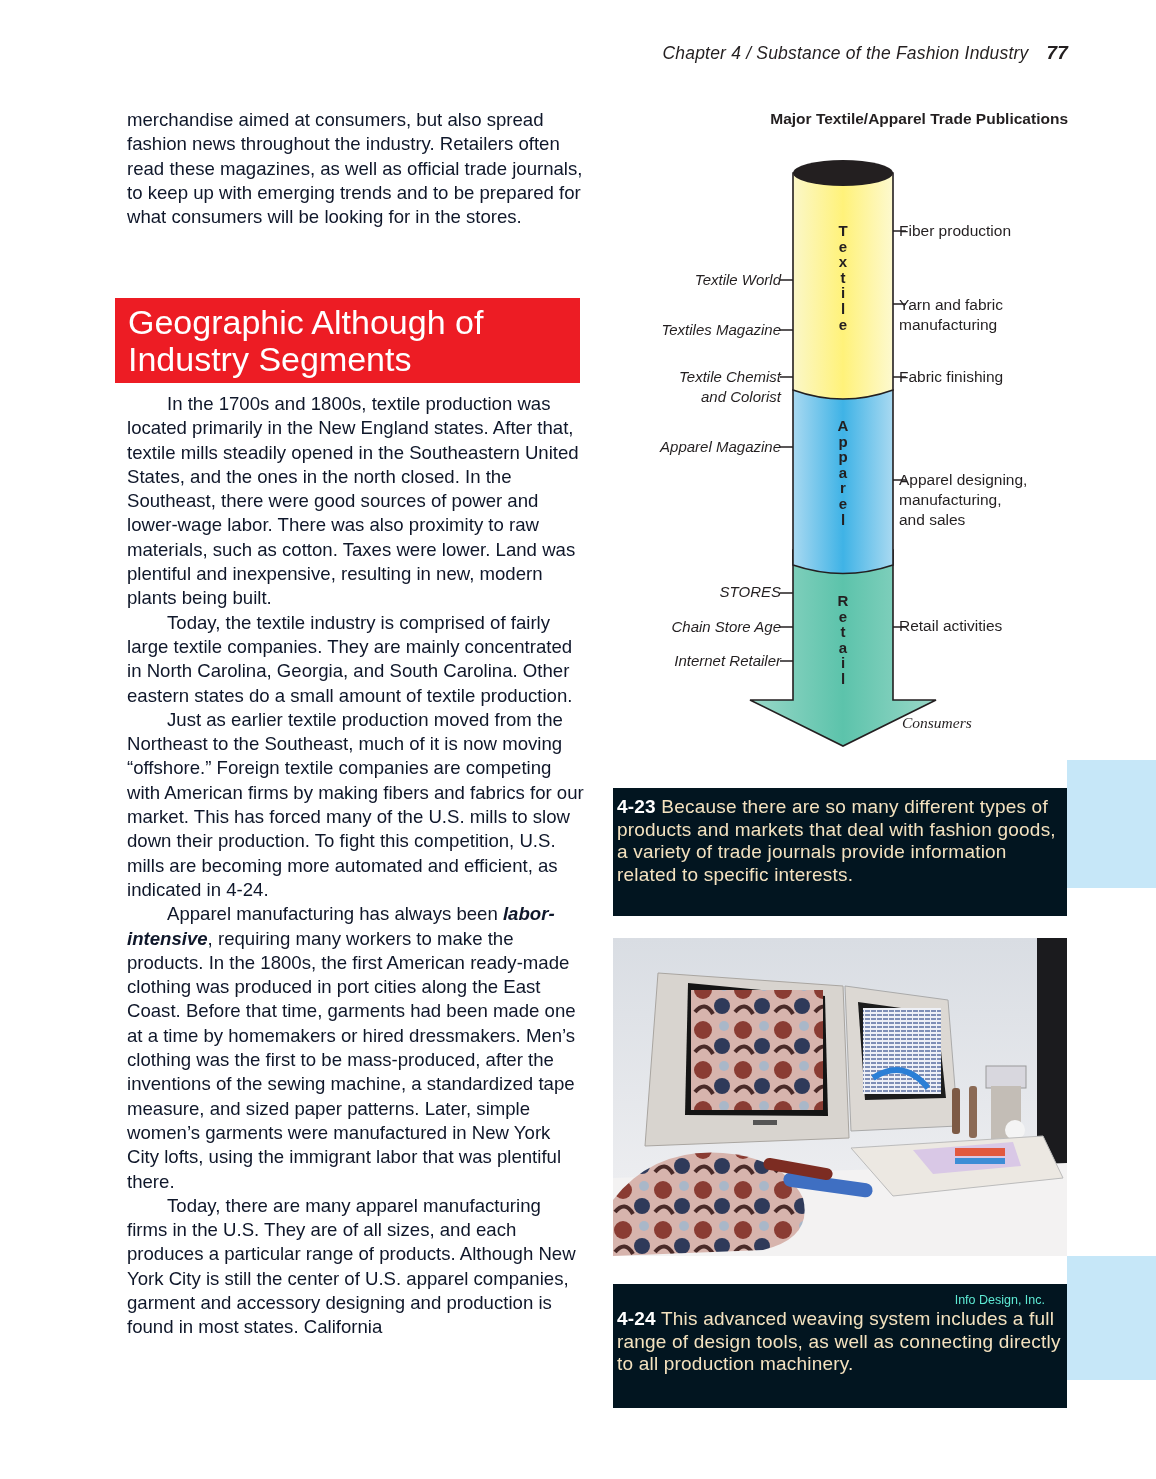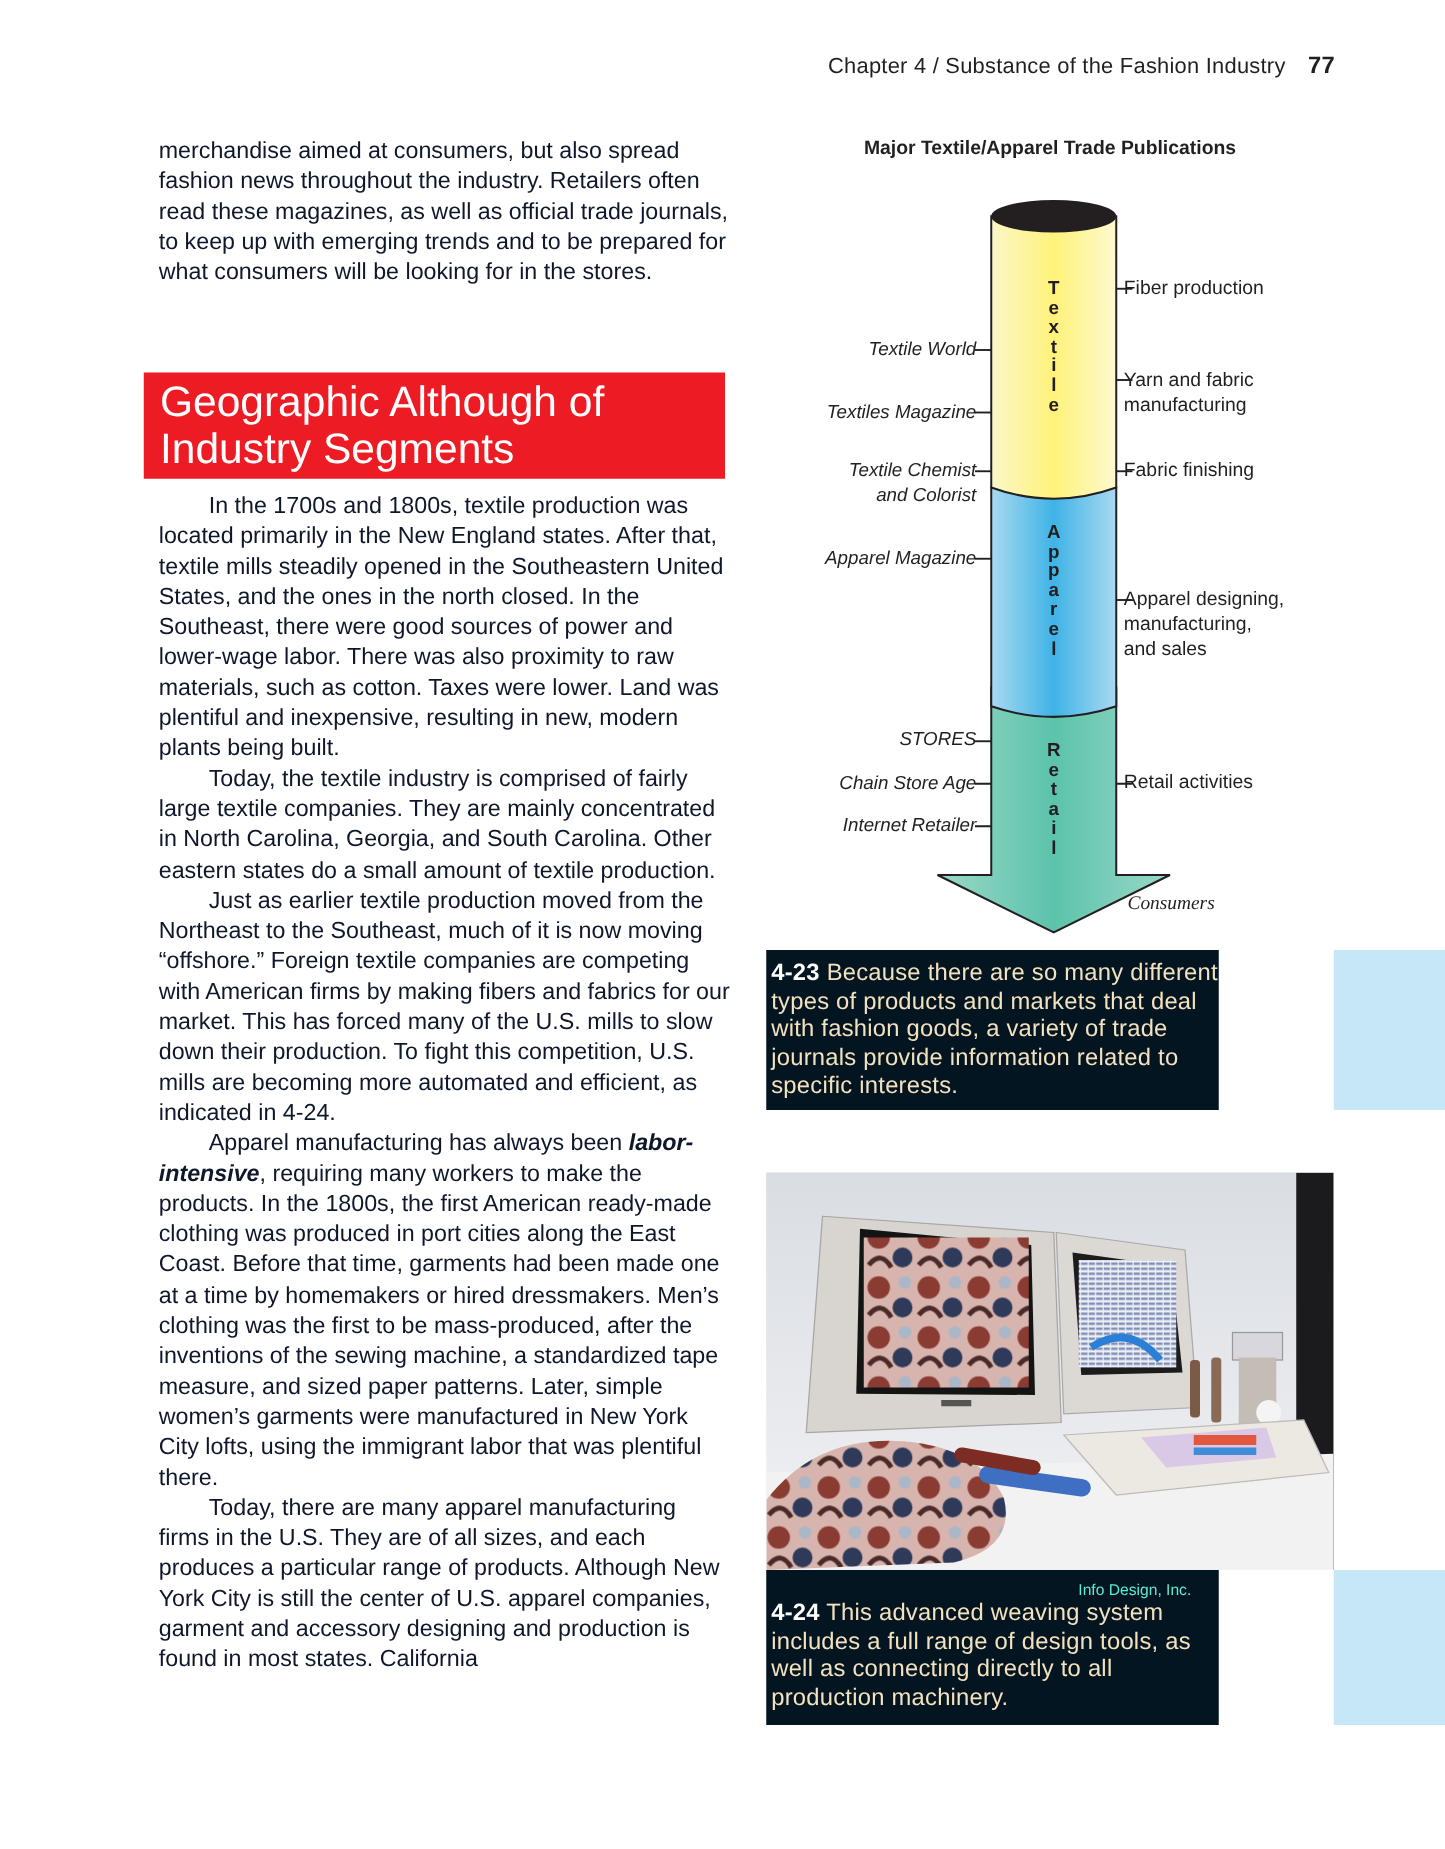--- a/index.html
+++ b/index.html
@@ -1,41 +1,41 @@
 <!DOCTYPE html>
 <html><head>
 <meta charset="utf-8">
 <style>
   html, body { margin: 0; padding: 0; background: #ffffff; }
   body { width: 1156px; height: 1479px; position: relative; overflow: hidden;
          font-family: "Liberation Sans", sans-serif; color: #231f20; }
 
-  .running-head { position: absolute; top: 42px; right: 88px; font-size: 17.5px; color: #231f20; letter-spacing: 0.2px; }
+  .running-head { position: absolute; top: 42px; right: 88px; font-size: 17.5px; color: #231f20; letter-spacing: 0.2px; font-style: italic; }
   .running-head .page-num { font-weight: bold; font-size: 19px; margin-left: 18px; }
 
   .body-col { position: absolute; left: 127px; width: 458px; font-size: 18.6px; line-height: 24.3px; color: #0f172a; }
   .body-col p { margin: 0; }
   .body-col p.indent { text-indent: 40px; }
   .body-col .term { font-weight: bold; font-style: italic; }
   .lead { top: 108px; }
   .section-head { position: absolute; left: 115px; top: 298px; width: 465px; height: 85px; background: #ed1c24;
                   color: #ffffff; font-size: 34px; line-height: 37px; padding: 6px 0 0 13px; box-sizing: border-box; }
   .main-text { top: 392px; }
 
-  .fig-title { position: absolute; left: 612px; width: 456px; top: 110px; text-align: center; font-weight: bold; font-size: 15.5px; color: #231f20; }
+  .fig-title { position: absolute; left: 612px; width: 456px; top: 110px; text-align: right; font-weight: bold; font-size: 15.5px; color: #231f20; }
 
   .diagram { position: absolute; left: 612px; top: 150px; width: 544px; height: 600px; }
   .diagram svg { position: absolute; left: 0; top: 0; }
   .lbl-left { position: absolute; right: 375px; font-style: italic; font-size: 15px; line-height: 20px; text-align: right; color: #231f20; white-space: nowrap; }
   .lbl-right { position: absolute; left: 287px; font-size: 15.5px; line-height: 20px; color: #231f20; white-space: nowrap; }
   .consumers { position: absolute; left: 290px; top: 564px; font-style: italic; font-size: 15.5px; color: #231f20; font-family: Liberation Serif, serif; }
   .vword { position: absolute; width: 20px; text-align: center; left: 221px; font-weight: bold; font-size: 15px; line-height: 15.6px; color: #231f20; }
 
-  .caption { position: absolute; left: 613px; width: 362px; background: #021520; color: #f4e2bf;
-             font-size: 19px; line-height: 22.6px; padding: 8px 0 8px 4px; box-sizing: border-box; letter-spacing: 0.2px; }
+  .caption { position: absolute; left: 613px; width: 454px; background: #021520; color: #f4e2bf;
+             font-size: 19px; line-height: 22.6px; padding: 8px 0 8px 4px; box-sizing: border-box; letter-spacing: 0.2px; margin-top: 28px; }
   .caption .fignum { color: #ffffff; font-weight: bold; }
   .caption .credit { display: block; text-align: right; font-size: 12.5px; line-height: 16px; padding-right: 22px; color: #5eead4; letter-spacing: 0; }
   .side-band { position: absolute; left: 1067px; width: 89px; background: #c6e7f8; }
 
   .photo { position: absolute; left: 613px; top: 938px; width: 454px; height: 318px; overflow: hidden;
            background: linear-gradient(180deg, #d8dbe0 0%, #e9eaee 55%, #f1f1f3 100%); }
 </style>
 </head>
 <body>
 

